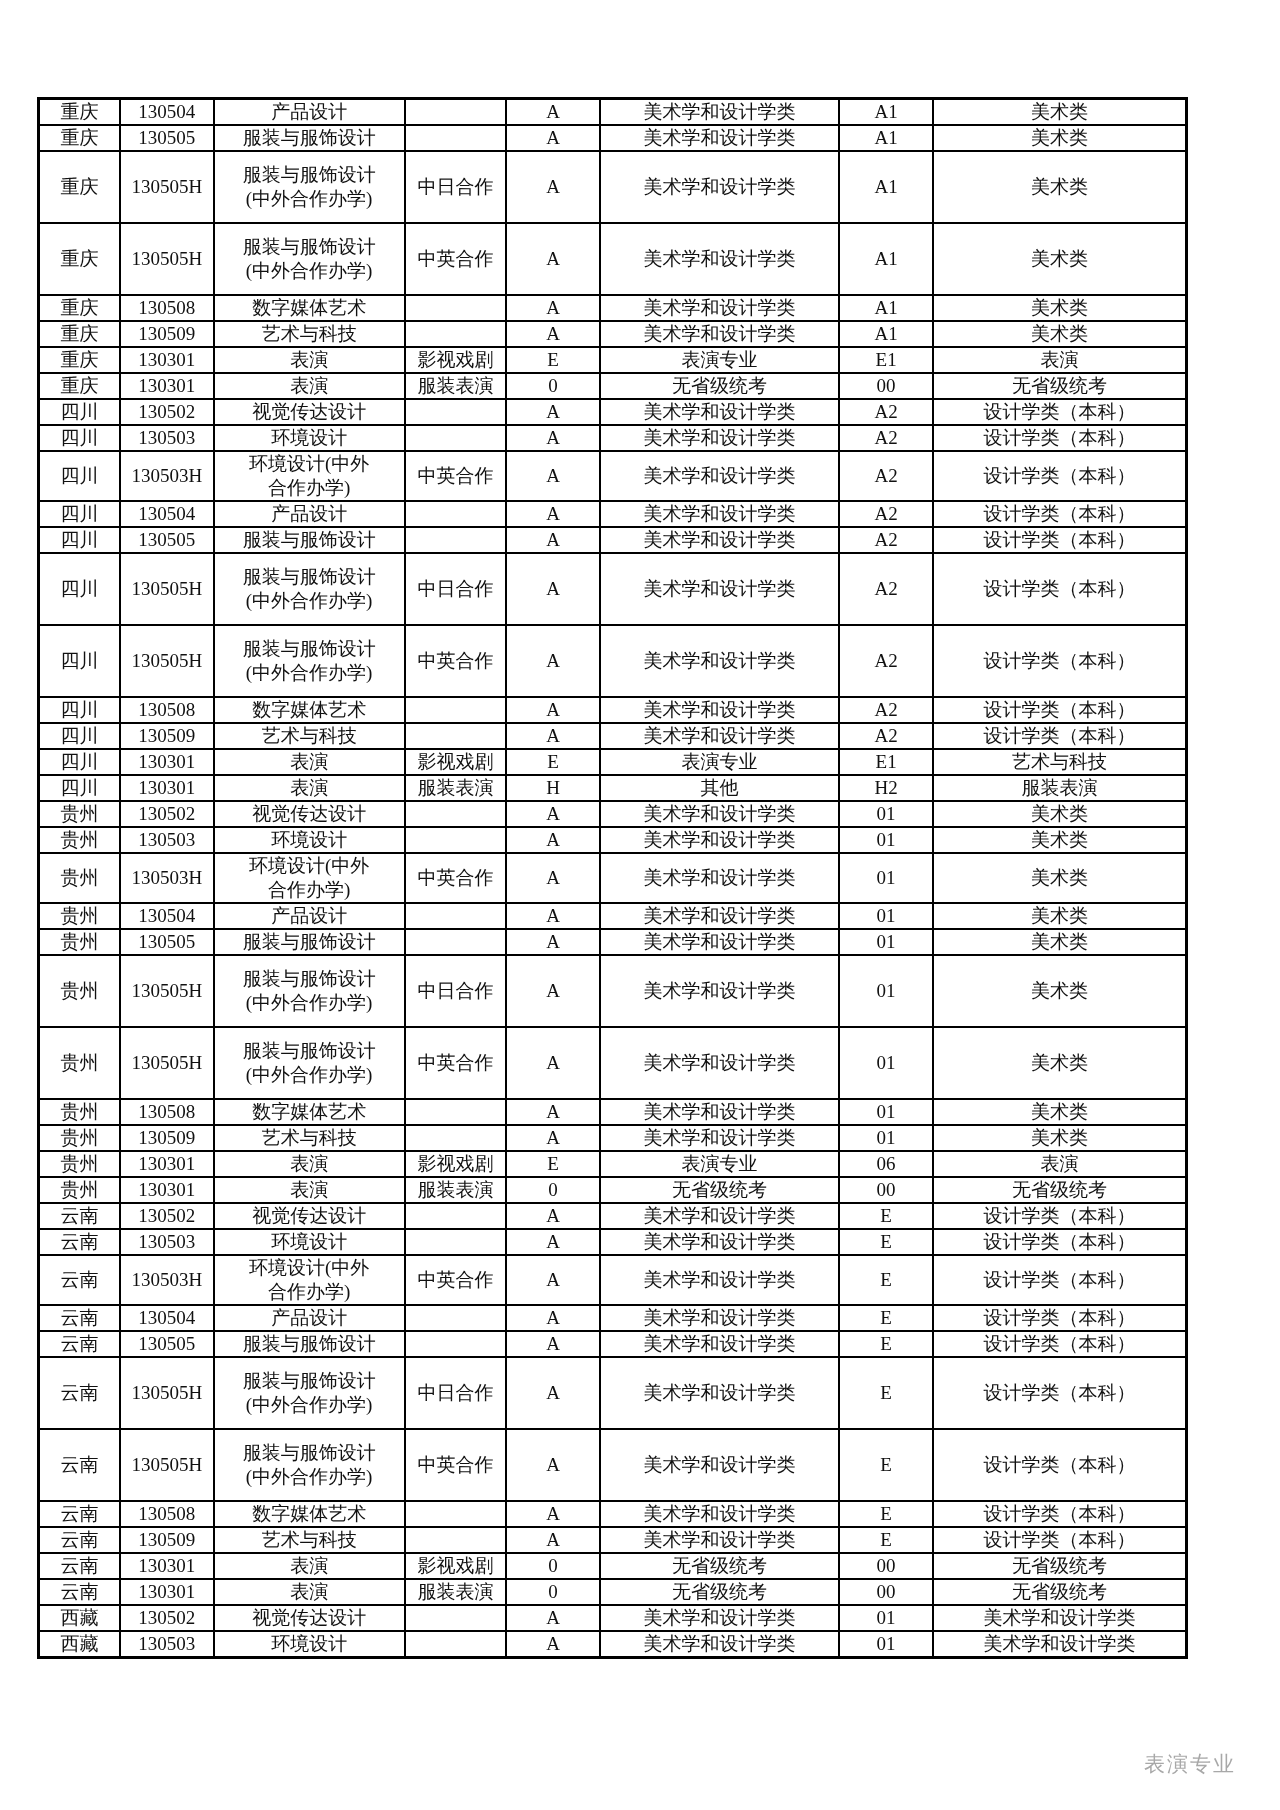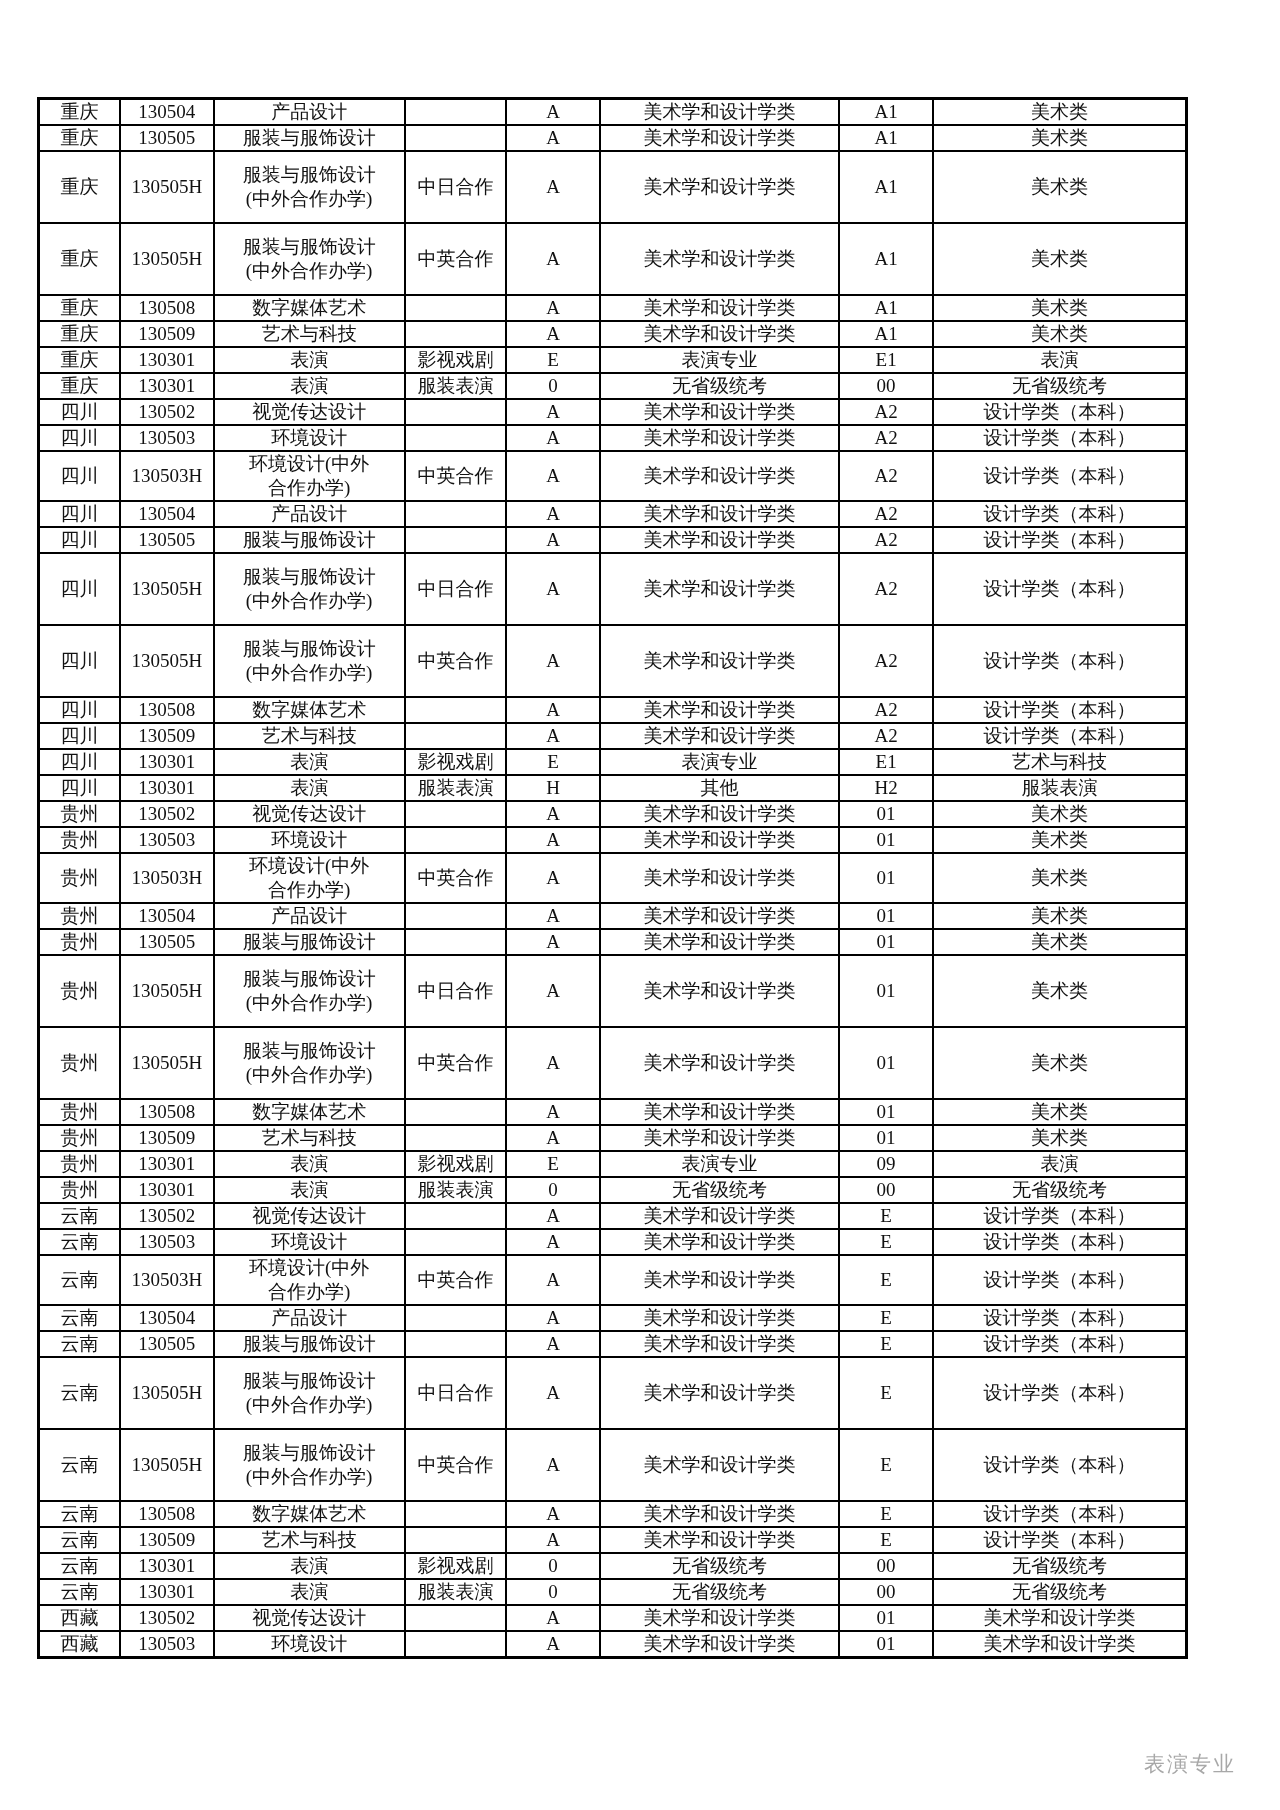--- a/index.html
+++ b/index.html
@@ -366,21 +366,21 @@
           <td class="cell-code2">01</td>
           <td class="cell-category2">美术类</td>
         </tr>
         <tr class="size-s">
           <td class="cell-province">贵州</td>
           <td class="cell-code">130301</td>
           <td class="cell-major">表演</td>
           <td class="cell-note">影视戏剧</td>
           <td class="cell-track">E</td>
           <td class="cell-category">表演专业</td>
-          <td class="cell-code2">09</td>
+          <td class="cell-code2">06</td>
           <td class="cell-category2">表演</td>
         </tr>
         <tr class="size-s">
           <td class="cell-province">贵州</td>
           <td class="cell-code">130301</td>
           <td class="cell-major">表演</td>
           <td class="cell-note">服装表演</td>
           <td class="cell-track">0</td>
           <td class="cell-category">无省级统考</td>
           <td class="cell-code2">00</td>

